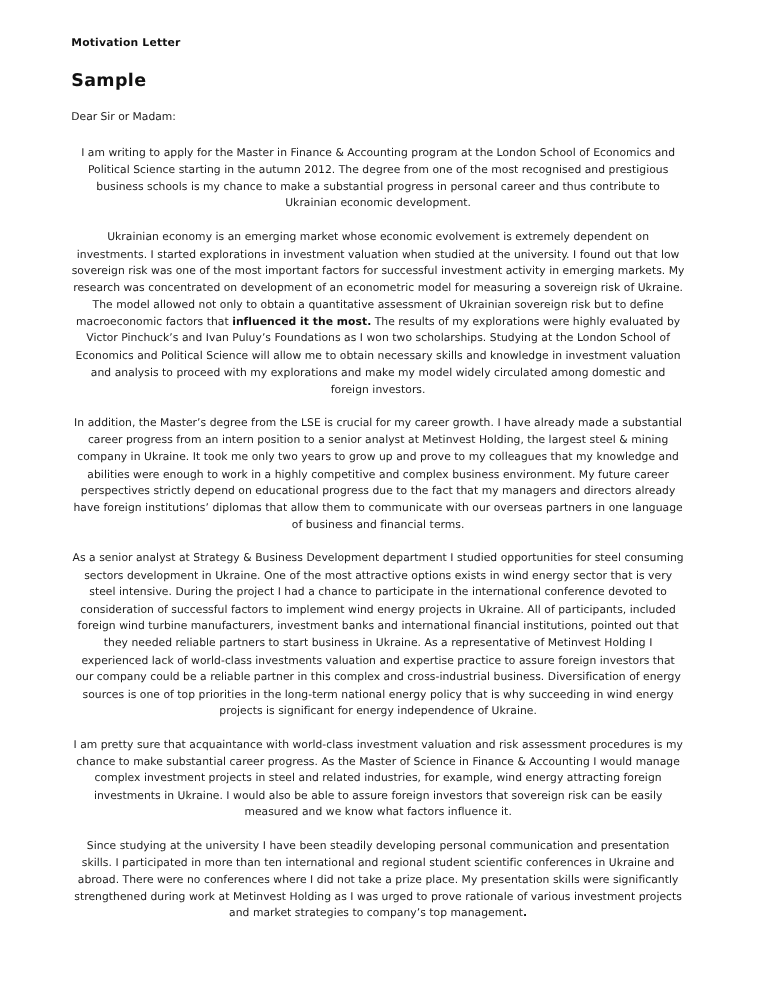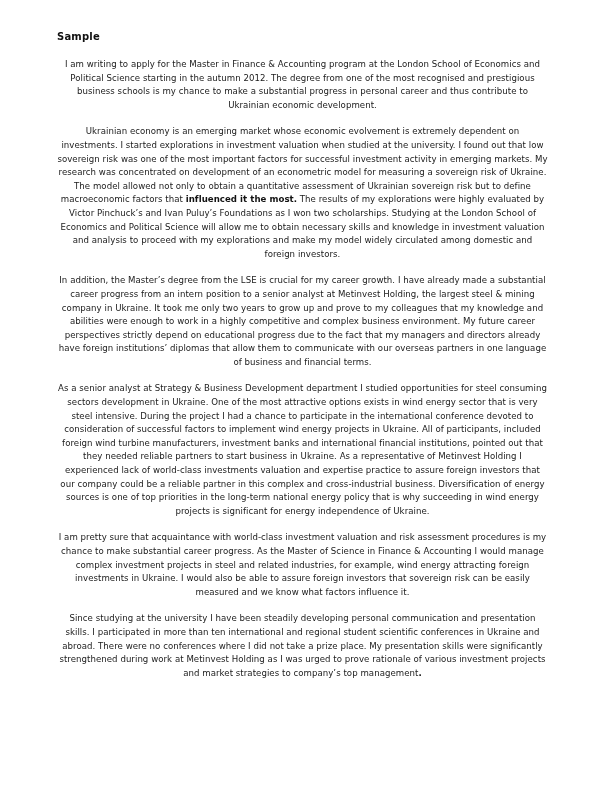--- a/index.html
+++ b/index.html
@@ -24,21 +24,21 @@
   }
   .doc-title {
     font-size: 8.6px;
     font-weight: bold;
     line-height: 1.3;
     margin: 0 0 15px 0;
     letter-spacing: 0.02em;
     color: #111111;
   }
   .doc-subtitle {
-    font-size: 10px;
+    font-size: 14px;
     font-weight: bold;
     line-height: 1.3;
     margin: 0 0 15px 0;
     letter-spacing: 0.02em;
     color: #111111;
   }
   .salutation {
     font-size: 8.6px;
     font-weight: normal;
     line-height: 1.3;
@@ -58,23 +58,25 @@
     font-weight: bold;
     color: #111111;
     margin-top: 40px;
   }
 </style>
 </head>
 <body>
 
 <div id="page">
 
+  <h1 class="doc-title">Motivation Letter</h1>
 
   <h2 class="doc-subtitle">Sample</h2>
 
+  <p class="salutation">Dear Sir or Madam:</p>
 
   <p class="para">I am writing to apply for the Master in Finance &amp; Accounting program at the London School of Economics and Political Science starting in the autumn 2012. The degree from one of the most recognised and prestigious business schools is my chance to make a substantial progress in personal career and thus contribute to Ukrainian economic development.</p>
 
   <p class="para"><span>Ukrainian economy is an emerging market whose economic evolvement is extremely dependent on investments. I started explorations in investment valuation when studied at the university. I found out that low sovereign risk was one of the most important factors for successful investment activity in emerging markets. My research was concentrated on development of an econometric model for measuring a sovereign risk of Ukraine. The model allowed not only to obtain a quantitative assessment of Ukrainian sovereign risk but to define macroeconomic factors that </span><span class="bold-run">influenced it the most.</span><span> The results of my explorations were highly evaluated by Victor Pinchuck’s and Ivan Puluy’s Foundations as I won two scholarships. Studying at the London School of Economics and Political Science will allow me to obtain necessary skills and knowledge in investment valuation and analysis to proceed with my explorations and make my model widely circulated among domestic and foreign investors.</span></p>
 
   <p class="para">In addition, the Master’s degree from the LSE is crucial for my career growth. I have already made a substantial career progress from an intern position to a senior analyst at Metinvest Holding, the largest steel &amp; mining company in Ukraine. It took me only two years to grow up and prove to my colleagues that my knowledge and abilities were enough to work in a highly competitive and complex business environment. My future career perspectives strictly depend on educational progress due to the fact that my managers and directors already have foreign institutions’ diplomas that allow them to communicate with our overseas partners in one language of business and financial terms.</p>
 
   <p class="para">As a senior analyst at Strategy &amp; Business Development department I studied opportunities for steel consuming sectors development in Ukraine. One of the most attractive options exists in wind energy sector that is very steel intensive. During the project I had a chance to participate in the international conference devoted to consideration of successful factors to implement wind energy projects in Ukraine. All of participants, included foreign wind turbine manufacturers, investment banks and international financial institutions, pointed out that they needed reliable partners to start business in Ukraine. As a representative of Metinvest Holding I experienced lack of world-class investments valuation and expertise practice to assure foreign investors that our company could be a reliable partner in this complex and cross-industrial business. Diversification of energy sources is one of top priorities in the long-term national energy policy that is why succeeding in wind energy projects is significant for energy independence of Ukraine.</p>
 
   <p class="para">I am pretty sure that acquaintance with world-class investment valuation and risk assessment procedures is my chance to make substantial career progress. As the Master of Science in Finance &amp; Accounting I would manage complex investment projects in steel and related industries, for example, wind energy attracting foreign investments in Ukraine. I would also be able to assure foreign investors that sovereign risk can be easily measured and we know what factors influence it.</p>

